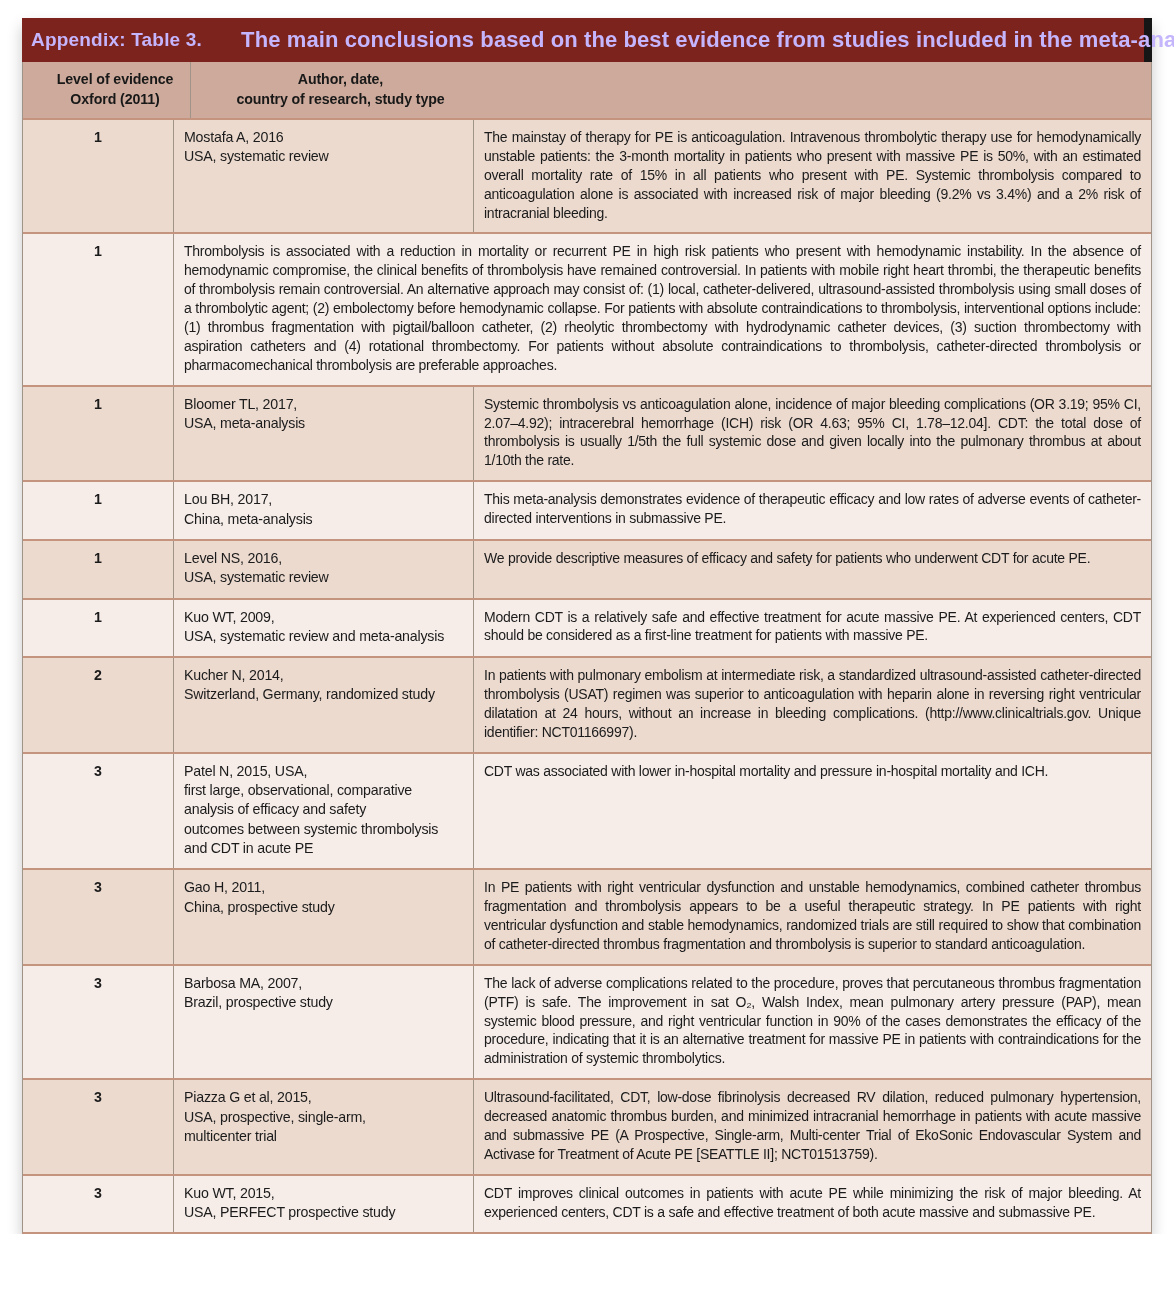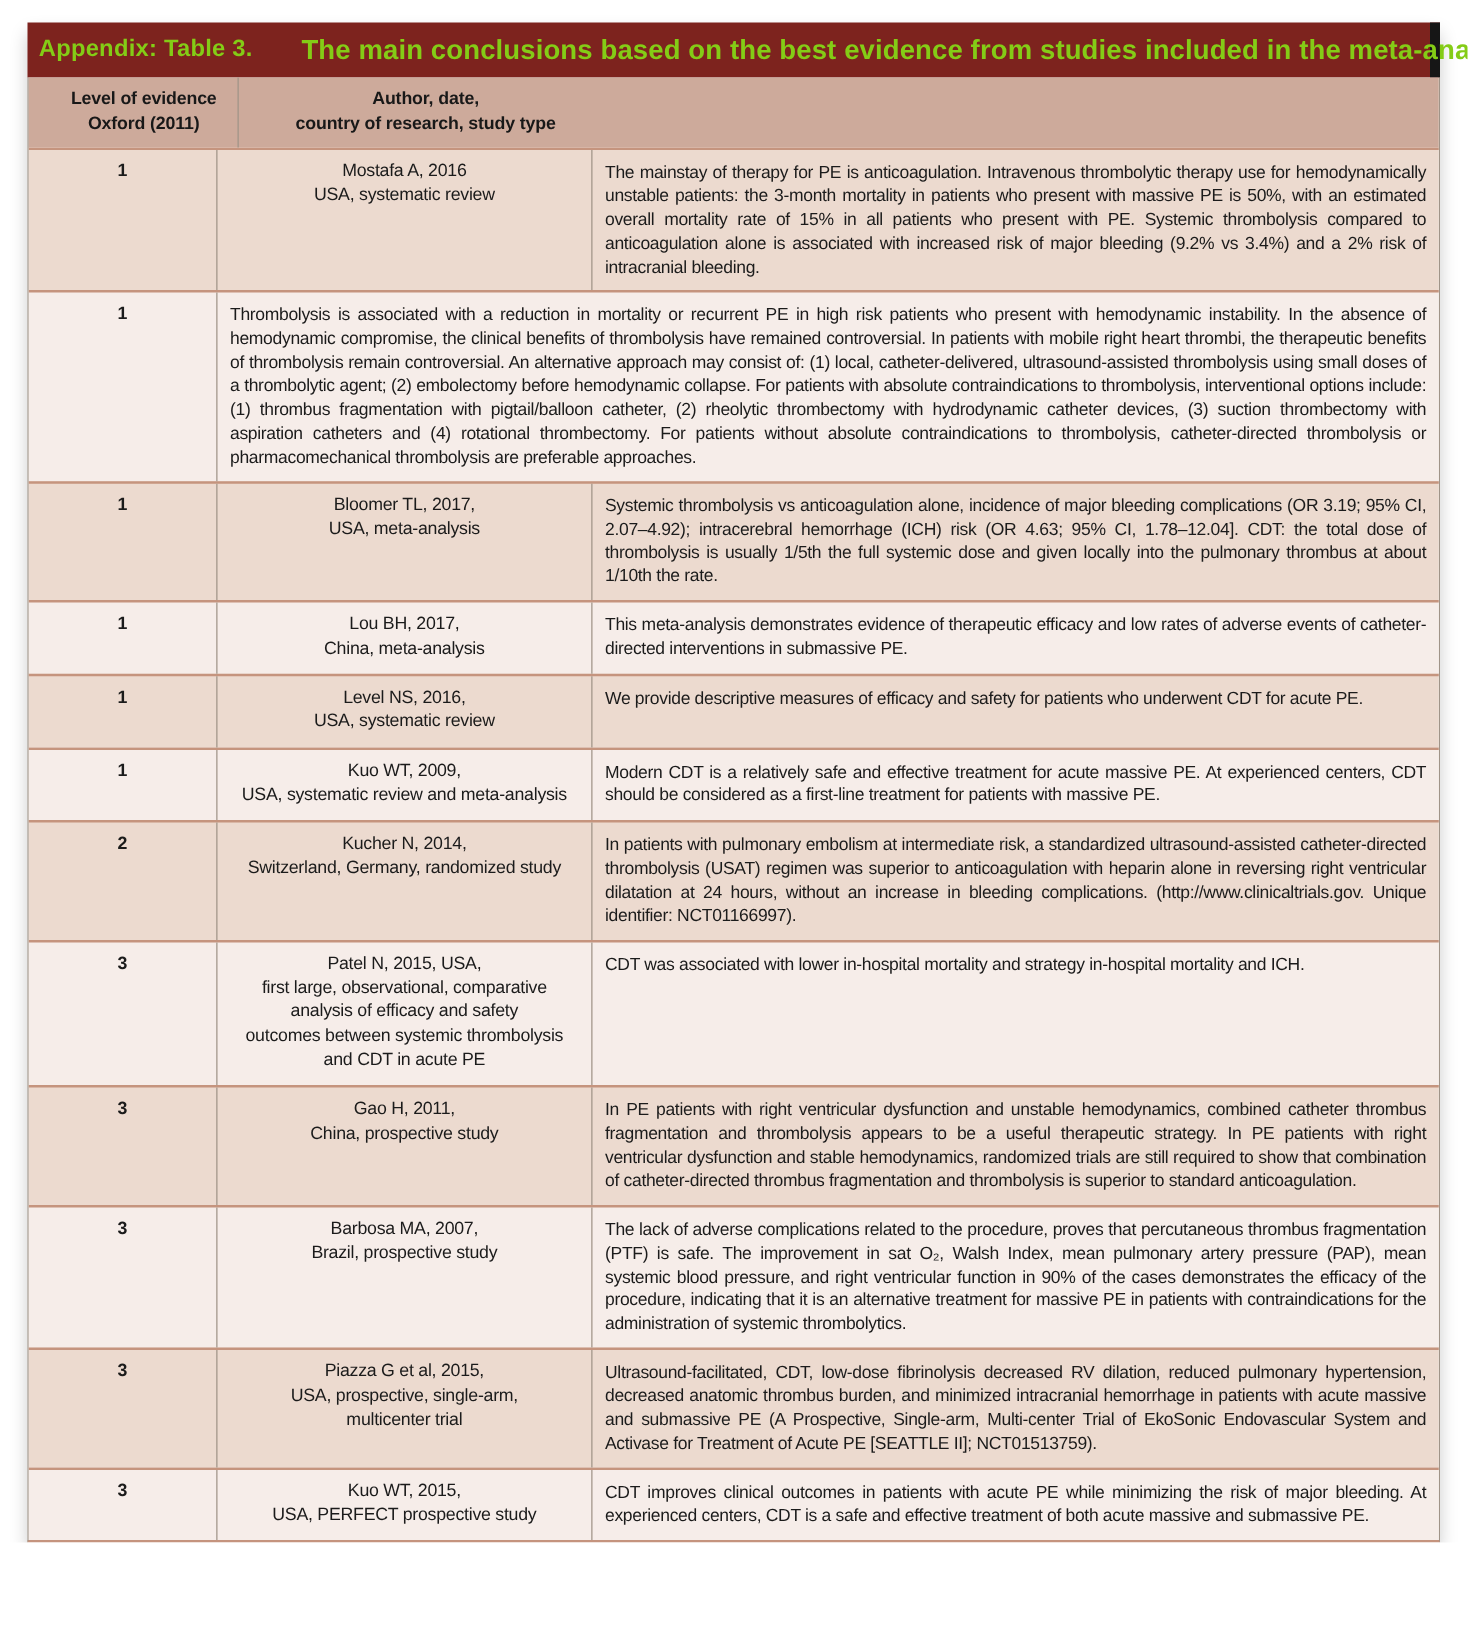--- a/index.html
+++ b/index.html
@@ -9,42 +9,42 @@
   }
   *{box-sizing:border-box;}
   html,body{margin:0;padding:0;background:#ffffff;}
   body{font-family:"Liberation Sans", sans-serif; color:var(--text); width:1174px;}
   .page{padding:18px 22px 0 22px;}
   .sheet{box-shadow:0 8px 14px rgba(0,0,0,0.22);}
   .title-bar{
     background:var(--header_red);
     border-right:8px solid var(--strip_black);
     height:44px; display:flex; align-items:center;
-    padding:0 0 0 9px; color:#84cc16;
+    padding:0 0 0 9px; color:#c4b5fd;
   }
   .t-strong{font-weight:bold; font-size:19px; letter-spacing:.2px; margin-right:7px; white-space:nowrap;}
   .t-rest{font-weight:bold; font-size:22px; letter-spacing:.1px; white-space:nowrap;margin-left:32px;}
   .tbl{
     border-left:1px solid var(--border_gray);
     border-right:1px solid var(--border_gray);
     border-bottom:2px solid var(--border_rose);
   }
   .hdr-row{display:flex; background:var(--header_tan); min-height:56px;padding-left:17px;}
   .hcell{
     display:flex; align-items:center; justify-content:center;
     text-align:center; font-weight:bold; font-size:14.2px; line-height:1.38;
     padding:6px 10px; white-space:pre-line; color:#181818; letter-spacing:-0.1px;
   }
   .c1{width:150px; flex:none;}
   .c2{width:300px; flex:none; border-left:1px solid var(--border_gray);}
   .c3{flex:1; border-left:1px solid var(--border_gray);}
   .row{display:flex; border-top:2px solid var(--border_rose);}
   .row.dark{background:var(--row_dark);}
   .row.light{background:var(--row_light);}
-  .cell{padding:8px 10px 10px; font-size:14.2px; line-height:1.36;text-align:center;}
+  .cell{padding:8px 10px 10px; font-size:14.2px; line-height:1.36;}
   .level{text-align:center; font-weight:bold; letter-spacing:0;}
   .author{white-space:pre-line; letter-spacing:-0.2px;}
   .conclusion{font-size:14px; letter-spacing:-0.25px; text-align:justify; line-height:1.35;}
 </style>
 </head>
 <body>
 
 <div class="page">
   <div class="sheet">
     <div class="title-bar">
@@ -106,21 +106,21 @@
     <div class="cell conclusion c3">In patients with pulmonary embolism at intermediate risk, a standardized ultrasound-assisted catheter-directed thrombolysis (USAT) regimen was superior to anticoagulation with heparin alone in reversing right ventricular dilatation at 24 hours, without an increase in bleeding complications. (http://www.clinicaltrials.gov. Unique identifier: NCT01166997).</div>
   </div>
 
   <div class="row light">
     <div class="cell level c1">3</div>
     <div class="cell author c2">Patel N, 2015, USA,
 first large, observational, comparative
 analysis of efficacy and safety
 outcomes between systemic thrombolysis
 and CDT in acute PE</div>
-    <div class="cell conclusion c3">CDT was associated with lower in-hospital mortality and strategy in-hospital mortality and ICH.</div>
+    <div class="cell conclusion c3">CDT was associated with lower in-hospital mortality and pressure in-hospital mortality and ICH.</div>
   </div>
 
   <div class="row dark">
     <div class="cell level c1">3</div>
     <div class="cell author c2">Gao H, 2011,
 China, prospective study</div>
     <div class="cell conclusion c3">In PE patients with right ventricular dysfunction and unstable hemodynamics, combined catheter thrombus fragmentation and thrombolysis appears to be a useful therapeutic strategy. In PE patients with right ventricular dysfunction and stable hemodynamics, randomized trials are still required to show that combination of catheter-directed thrombus fragmentation and thrombolysis is superior to standard anticoagulation.</div>
   </div>
 
   <div class="row light">

